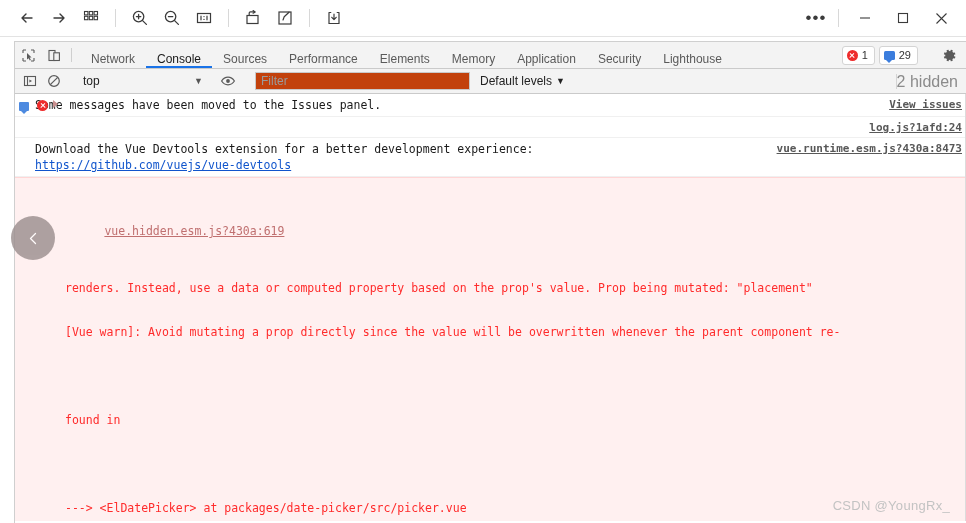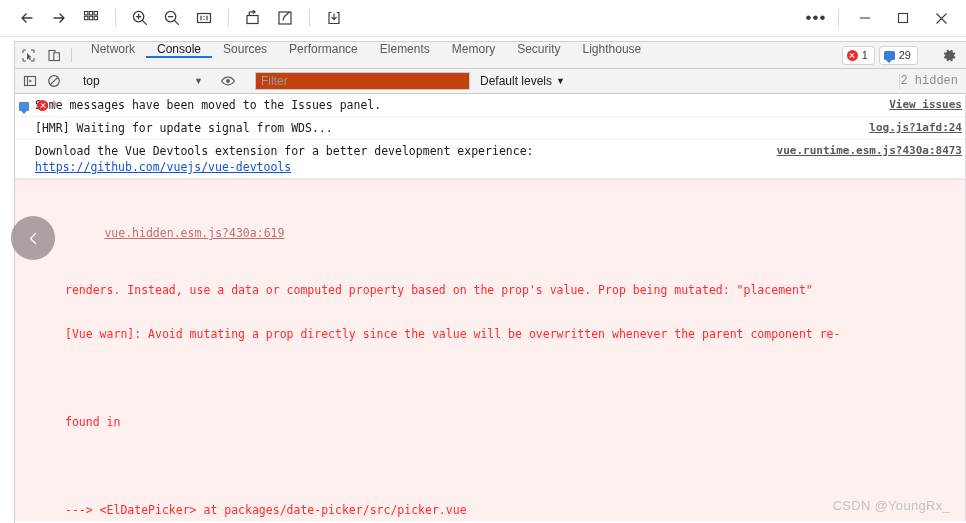--- a/index.html
+++ b/index.html
@@ -101,21 +101,21 @@
     display: flex; align-items: center; justify-content: center;
     color: #5a5a5a;
   }
   .dt-vsep {
     width: 1px;
     background: #cfcfcf;
     margin: 6px 4px;
   }
   .dt-tabs {
     display: flex;
-    align-items: flex-start;
+    align-items: flex-end;
     margin-left: 4px;
   }
   .dt-tab {
     padding: 0 11px;
     display: flex;
     align-items: center;
     font-size: 12px;
     color: #5a5a5a;
     box-sizing: border-box;
     border-bottom: 2px solid transparent;
@@ -226,26 +226,25 @@
   .levels {
     display:flex; align-items:center;
     margin-left: 10px;
     font-size: 12px;
     color: #222;
     gap: 4px;
   }
   .levels .caret { font-size: 9px; }
   .cb-spacer { flex: 1 1 auto; }
   .hidden-count {
-    font-size: 12px;
+    font-size: 16px;
     color: #8b8b8b;
     padding-right: 8px;
     border-left: 1px solid #d4d4d4;
     line-height: 15px;
-    font-family: Liberation Mono, monospace;
   }
 
   
   .console-body {
     position: relative;
     height: 427px;
     background: #ffffff;
     overflow: hidden;
     font-family: "DejaVu Sans Mono", "Liberation Mono", monospace;
     font-size: 11.5px;
@@ -502,20 +501,21 @@
 
       <div class="dt-vsep"></div>
 
       <div class="dt-tabs">
         <div class="dt-tab">Network</div>
         <div class="dt-tab active">Console</div>
         <div class="dt-tab">Sources</div>
         <div class="dt-tab">Performance</div>
         <div class="dt-tab">Elements</div>
         <div class="dt-tab">Memory</div>
+        <div class="dt-tab">Application</div>
         <div class="dt-tab">Security</div>
         <div class="dt-tab">Lighthouse</div>
       </div>
 
       <div class="dt-tabbar-spacer"></div>
 
       <div class="dt-tabbar-right">
         <div class="badge">
           <span class="badge-err-dot"></span>
           <span>1</span>
@@ -585,21 +585,20 @@
 
       <div class="msg msg-info">
         <span class="lead-icon">
           <span class="blue-flag"></span>
         </span>
         <span>Some messages have been moved to the Issues panel.</span>
         <span class="src">View issues</span>
       </div>
 
       <div class="msg msg-info">
-        <span>[HMR] Waiting for update signal from WDS...</span>
         <span class="src">log.js?1afd:24</span>
       </div>
 
       <div class="msg msg-info">
         <span>Download the Vue Devtools extension for a better development experience:</span>
         <span class="src">vue.runtime.esm.js?430a:8473</span>
         <div><a class="link-blue" href="#">https://github.com/vuejs/vue-devtools</a></div>
       </div>
 
       <div class="msg-error">

